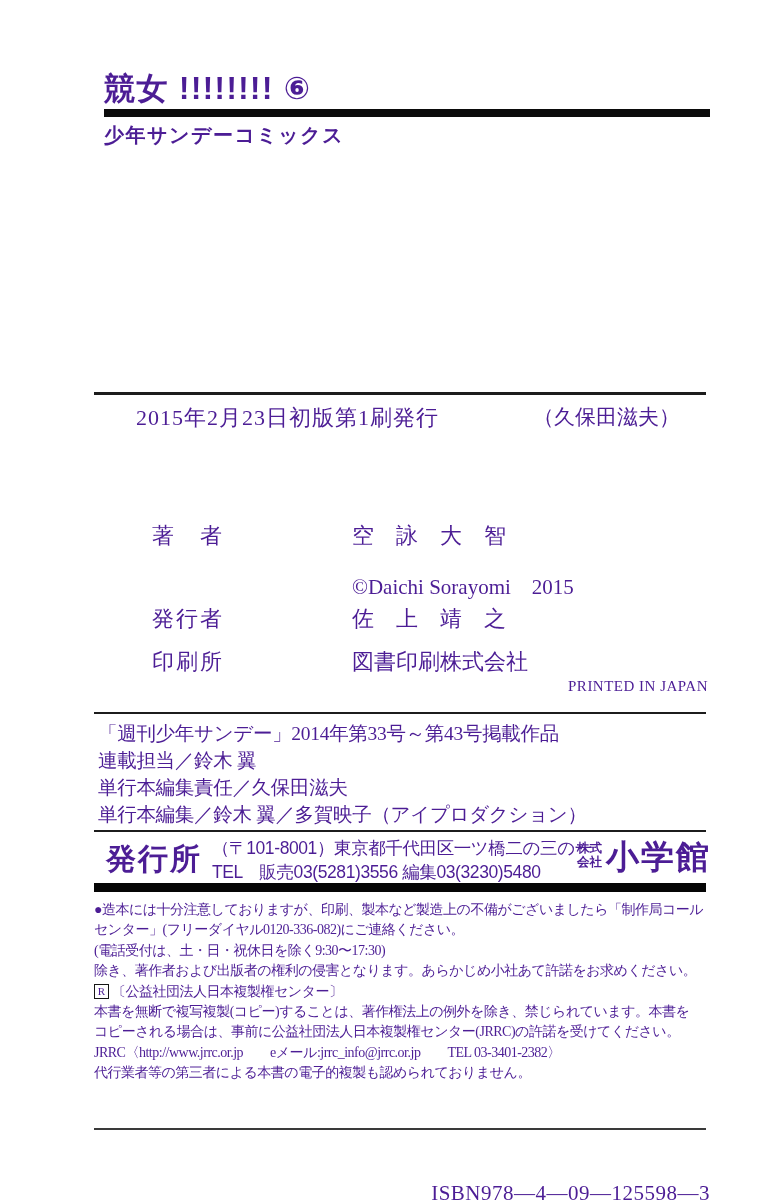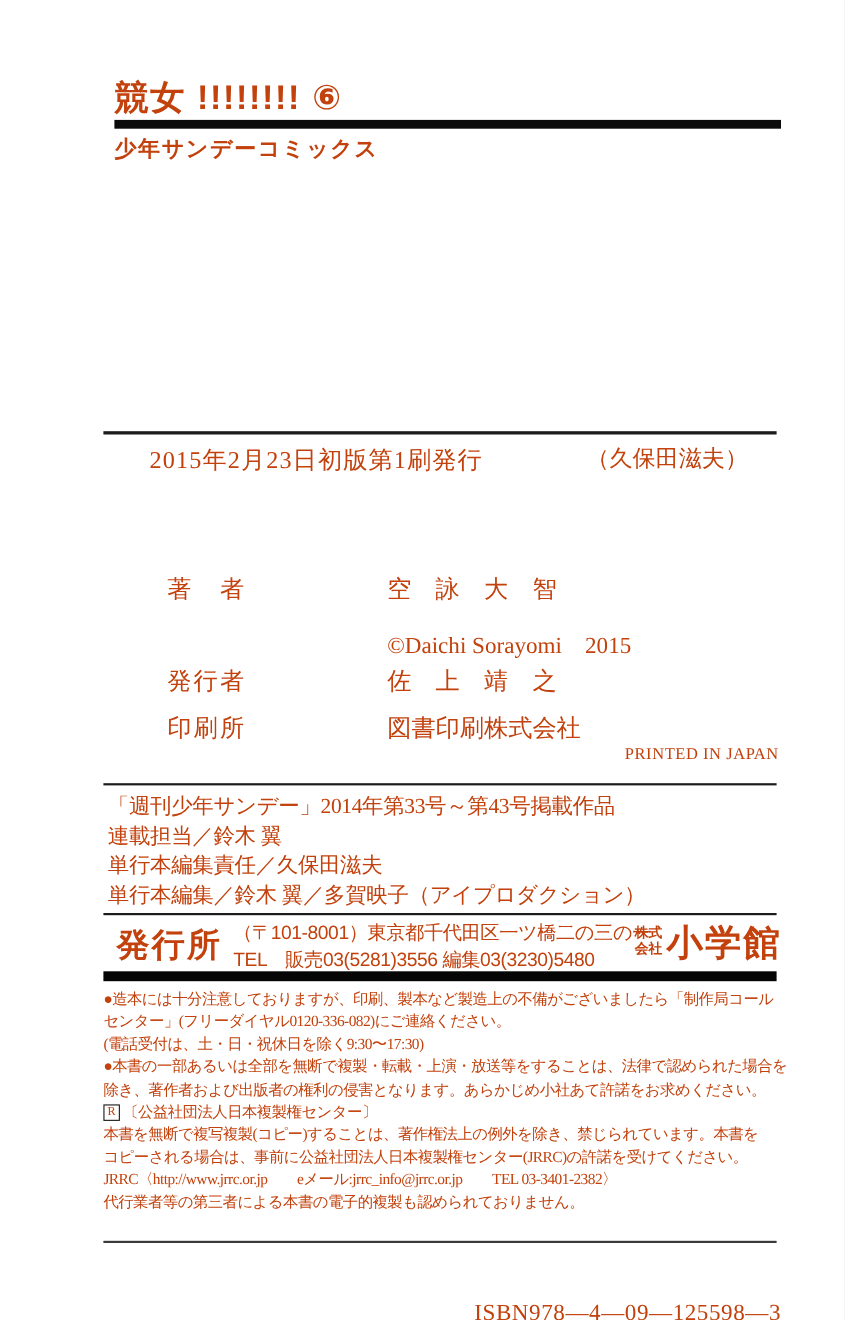--- a/index.html
+++ b/index.html
@@ -1,21 +1,21 @@
 <!DOCTYPE html>
 <html><head>
 <meta charset="utf-8">
 <style>
   html,body{margin:0;padding:0;background:#e8e8e8;}
   .page{
     position:relative;
     width:768px;height:1200px;
     margin:0 auto;
     background:#ffffff;
-    color:#c2410c;
+    color:#4c1d95;
     overflow:hidden;
     font-family:"Liberation Serif","DejaVu Serif",serif;
   }
   .abs{position:absolute;white-space:nowrap;}
   .sans{font-family:"Liberation Sans","DejaVu Sans",sans-serif;}
   .serif{font-family:"Liberation Serif","DejaVu Serif",serif;}
 
   .book-title{left:104px;top:68px;font-size:31px;font-weight:bold;letter-spacing:1.5px;}
   .title-bar{left:104px;top:109px;width:606px;height:8px;background:#0b0b0b;}
   .subtitle{left:104px;top:122px;font-size:20px;font-weight:600;letter-spacing:1.5px;}
@@ -102,21 +102,20 @@
     <div>会社</div>
   </div>
   <div class="abs sans company-name">小学館</div>
 
   <div class="abs rule-thick"></div>
 
   <div class="abs serif notices">
     <div>●造本には十分注意しておりますが、印刷、製本など製造上の不備がございましたら「制作局コール</div>
     <div>センター」(フリーダイヤル0120-336-082)にご連絡ください。</div>
     <div>(電話受付は、土・日・祝休日を除く9:30〜17:30)</div>
-    <div>●本書の一部あるいは全部を無断で複製・転載・上演・放送等をすることは、法律で認められた場合を</div>
     <div>除き、著作者および出版者の権利の侵害となります。あらかじめ小社あて許諾をお求めください。</div>
     <div><span class="rbox">R</span><span>〔公益社団法人日本複製権センター〕</span></div>
     <div>本書を無断で複写複製(コピー)することは、著作権法上の例外を除き、禁じられています。本書を</div>
     <div>コピーされる場合は、事前に公益社団法人日本複製権センター(JRRC)の許諾を受けてください。</div>
     <div>JRRC〈http://www.jrrc.or.jp　　eメール:jrrc_info@jrrc.or.jp　　TEL 03-3401-2382〉</div>
     <div>代行業者等の第三者による本書の電子的複製も認められておりません。</div>
   </div>
 
   <div class="abs rule-isbn"></div>
   <div class="abs serif isbn">ISBN978—4—09—125598—3</div>

